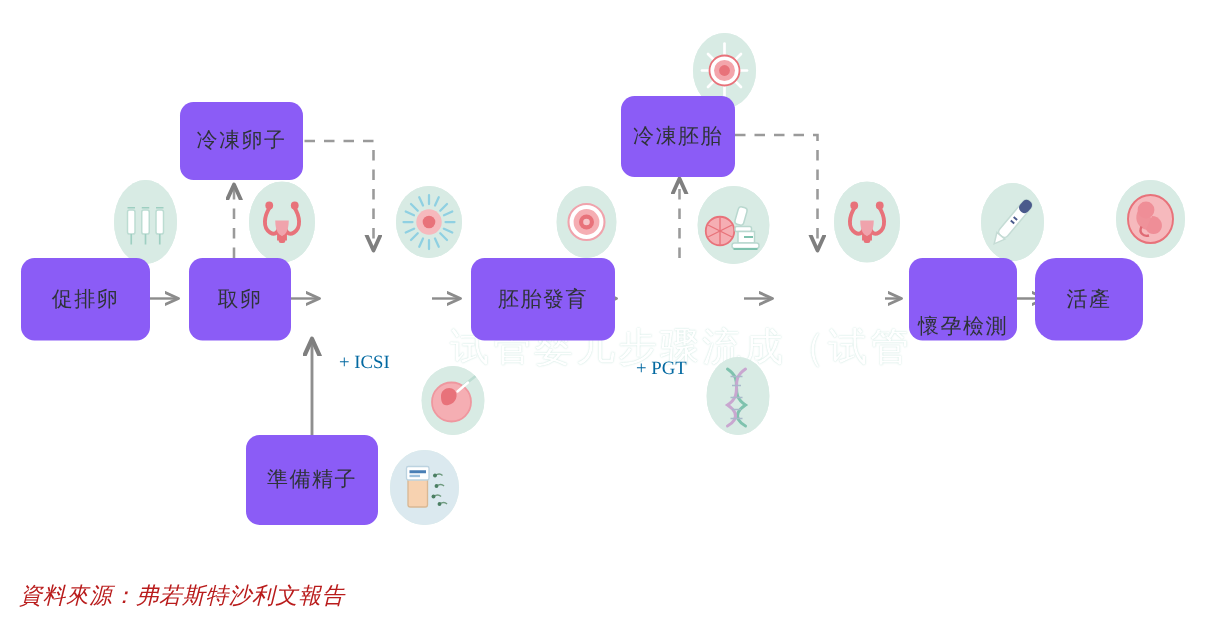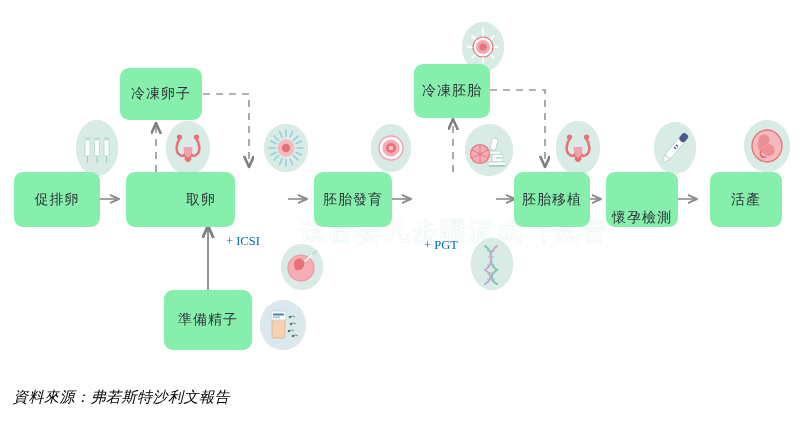--- a/index.html
+++ b/index.html
@@ -7,21 +7,21 @@
     width:807px;height:426px;
     background:#ffffff;
     font-family:"Liberation Serif","DejaVu Serif",serif;
     overflow:hidden;
     position:relative;
   }
   #canvas{position:absolute;left:0;top:0;width:807px;height:426px;}
 
   .node{
     position:absolute;
-    background:#86efac;
+    background:#8b5cf6;
     border-radius:9px;
     display:flex;
     align-items:center;
     justify-content:center;
     color:#2e3338;
     font-size:14px;
     letter-spacing:1px;
     font-family:"Liberation Serif","DejaVu Serif",serif;
     z-index:4;
   }
@@ -43,21 +43,21 @@
     color:#0369a1;
     font-family:"Liberation Serif","DejaVu Serif",serif;
     white-space:nowrap;
     z-index:5;
   }
   #source{
     position:absolute;
     left:13px;top:388px;
     font-size:15px;
     font-style:italic;
-    color:#000000;
+    color:#b91c1c;
     font-family:Liberation Mono, monospace;
     white-space:nowrap;
     letter-spacing:0.5px;
     z-index:6;
   }
   #watermark{
     position:absolute;
     left:300px;top:214px;
     font-size:26px;
     color:#ffffff;
@@ -306,39 +306,36 @@
       </g>
     </svg>
   </div>
 
   <div id="watermark">试管婴儿步骤流成（试管</div>
 
   <div class="node" style="left:14px;top:172px;width:86px;height:55px;">
     <span>促排卵</span>
   </div>
 
-  <div class="node" style="left:126px;top:172px;width:68px;height:55px;padding-left:41px;">
+  <div class="node" style="left:126px;top:172px;width:68px;height:55px;">
     <span>取卵</span>
   </div>
 
 
-  <div class="node" style="left:314px;top:172px;width:78px;height:55px;">
+  <div class="node" style="left:314px;top:172px;width:96px;height:55px;">
     <span>胚胎發育</span>
   </div>
 
 
-  <div class="node" style="left:514px;top:172px;width:76px;height:55px;">
-    <span>胚胎移植</span>
-  </div>
 
   <div class="node" style="left:606px;top:172px;width:72px;height:55px;align-items:flex-end;">
     <span>懷孕檢測</span>
   </div>
 
-  <div class="node" style="left:710px;top:172px;width:72px;height:55px;">
+  <div class="node" style="left:690px;top:172px;width:72px;height:55px;border-radius:14px;">
     <span>活產</span>
   </div>
 
   <div class="node" style="left:120px;top:68px;width:82px;height:52px;">
     <span>冷凍卵子</span>
   </div>
 
   <div class="node" style="left:414px;top:64px;width:76px;height:54px;">
     <span>冷凍胚胎</span>
   </div>

